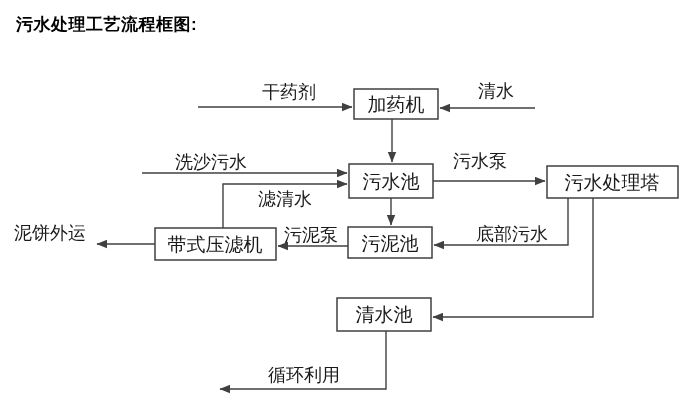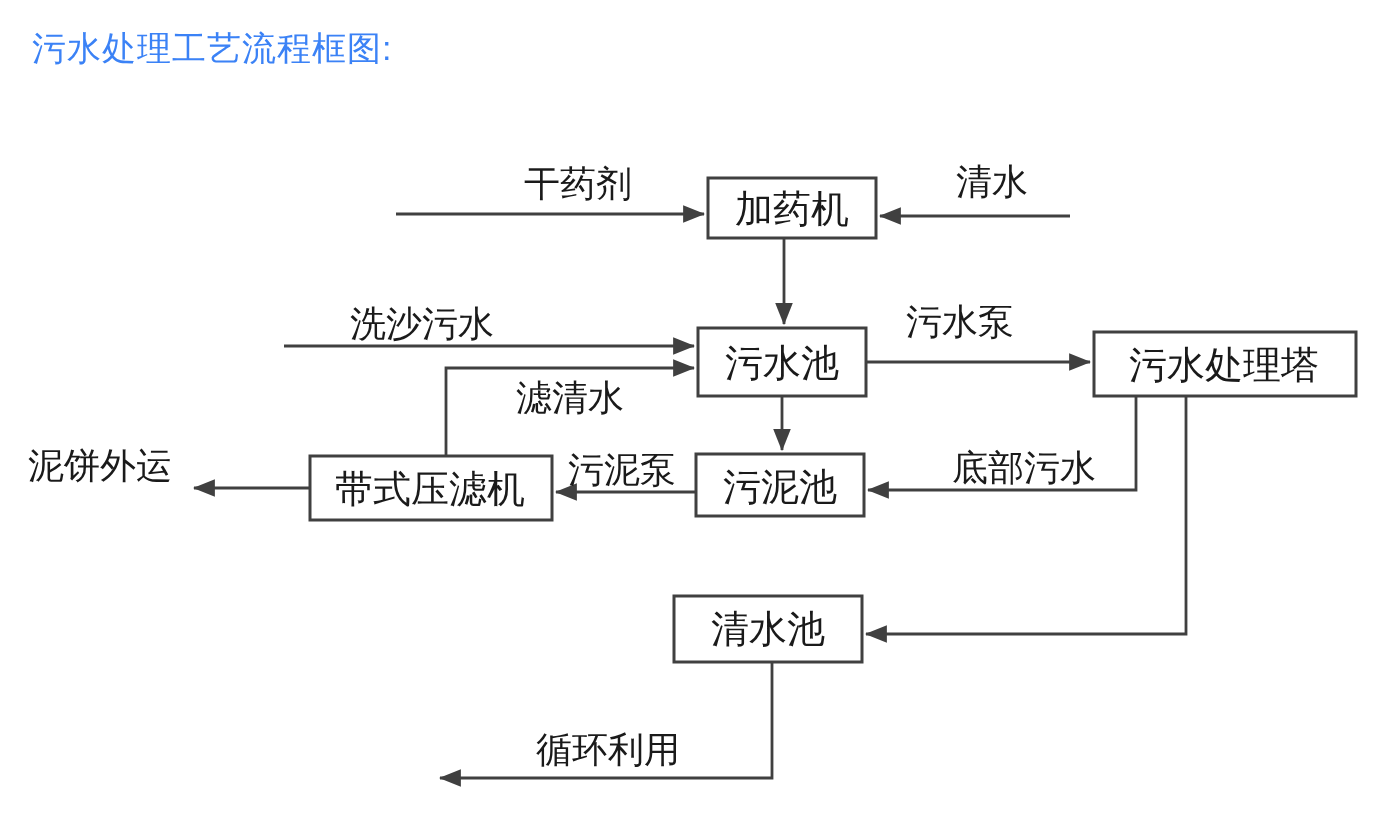--- a/index.html
+++ b/index.html
@@ -7,22 +7,22 @@
     width:700px;height:420px;
     background:#ffffff;
     position:relative;
     overflow:hidden;
     font-family:"Liberation Sans","DejaVu Sans",sans-serif;
   }
   .page-title{
     position:absolute;
     left:16px;top:13px;
     font-size:17px;
-    font-weight:normal;
-    color:#3b82f6;
+    font-weight:bold;
+    color:#000000;
     letter-spacing:0.5px;
   }
   svg.flowchart{position:absolute;left:0;top:0;}
   .node-box{
     fill:#ffffff;
     stroke:#404040;
     stroke-width:1.5;
   }
   .flow-line{
     fill:none;

